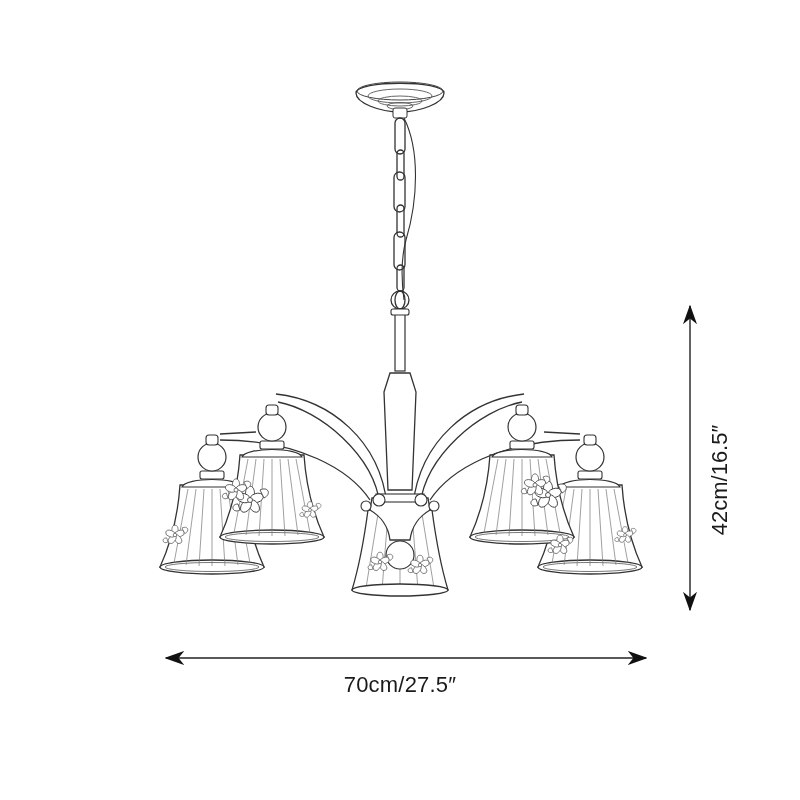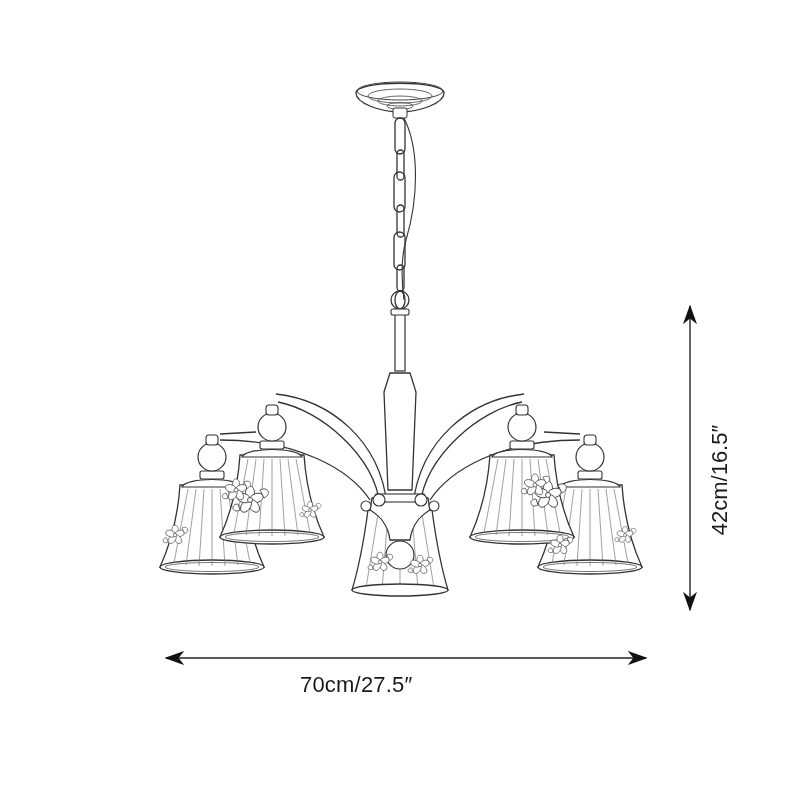--- a/index.html
+++ b/index.html
@@ -1,18 +1,18 @@
 <!DOCTYPE html>
 <html><head>
 <meta charset="utf-8">
 <style>
   html, body { margin: 0; padding: 0; background: #ffffff; }
   body { width: 800px; height: 800px; position: relative; overflow: hidden; font-family: "Liberation Sans", sans-serif; }
   #drawing { position: absolute; left: 0; top: 0; width: 800px; height: 800px; }
-  .label-h { position: absolute; left: 300px; top: 672px; width: 200px; text-align: left; font-size: 22px; color: #1a1a1a; letter-spacing: 0.2px; }
+  .label-h { position: absolute; left: 300px; top: 672px; width: 200px; text-align: center; font-size: 22px; color: #1a1a1a; letter-spacing: 0.2px; }
   .label-v-wrap { position: absolute; left: 700px; top: 380px; width: 40px; height: 200px; }
   .label-v-wrap span { position: absolute; left: 50%; top: 50%; white-space: nowrap; font-size: 22px; color: #1a1a1a; transform: translate(-50%, -50%) rotate(-90deg); }
 </style>
 </head>
 <body>
 
 <svg id="drawing" viewBox="0 0 800 800" xmlns="http://www.w3.org/2000/svg">
   <defs>
     <marker id="ah" markerWidth="14" markerHeight="10" refX="13" refY="5" orient="auto">
       <path d="M0,0 L14,5 L0,10 L4,5 Z" fill="#111"></path>

